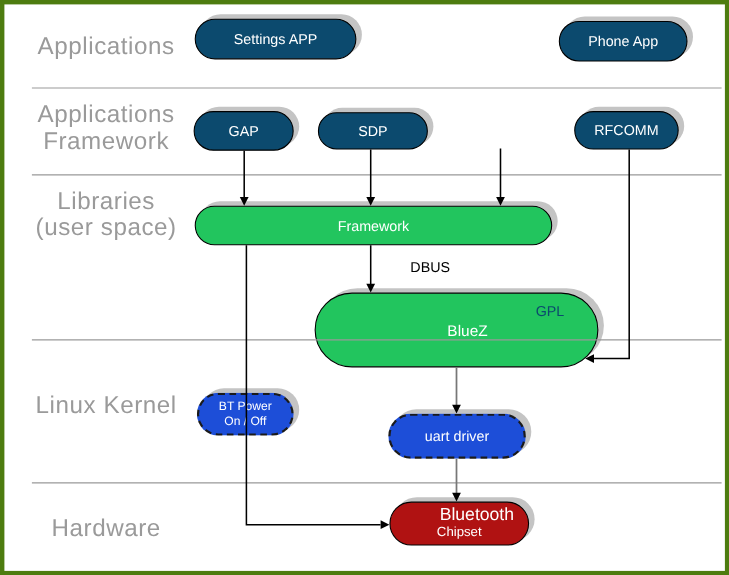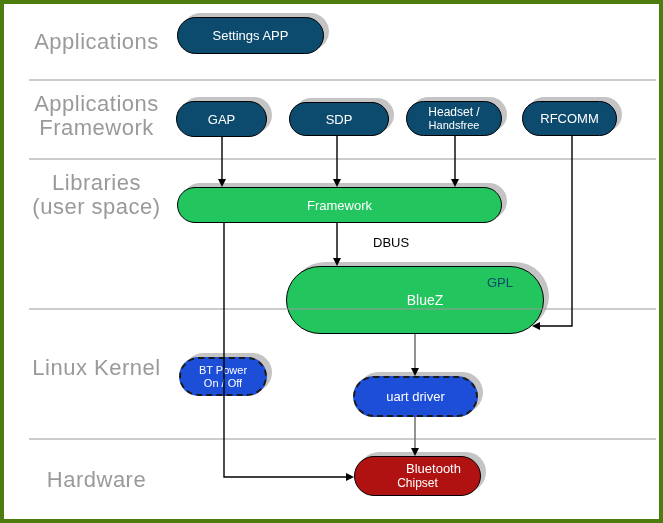--- a/index.html
+++ b/index.html
@@ -53,30 +53,29 @@
   <div class="layer-label" style="top:352px;">
     <div>Linux Kernel</div>
   </div>
   <div class="layer-label" style="top:464px;">
     <div>Hardware</div>
   </div>
 
   <div class="pill blue" style="left:173px;top:13px;width:147px;height:37px;">
     <span class="l1">Settings APP</span>
   </div>
+  <div class="pill blue" style="left:504px;top:15px;width:117px;height:37px;">
+    <span class="l1">Phone App</span>
+  </div>
 
   <div class="pill blue" style="left:172px;top:97px;width:91px;height:36px;">
     <span class="l1">GAP</span>
   </div>
   <div class="pill blue" style="left:285px;top:98px;width:100px;height:34px;">
     <span class="l1">SDP</span>
-  </div>
-  <div class="pill blue" style="left:402px;top:97px;width:96px;height:35px;">
-    <span class="l1" style="font-size:12px;line-height:13px;">Headset /</span>
-    <span class="l2">Handsfree</span>
   </div>
   <div class="pill blue" style="left:518px;top:97px;width:95px;height:35px;">
     <span class="l1">RFCOMM</span>
   </div>
 
   <div class="pill green" style="left:173px;top:183px;width:325px;height:36px;">
     <span class="l1">Framework</span>
   </div>
   <div class="pill green" style="left:282px;top:262px;width:258px;height:68px;">
     <span class="l1" style="font-size:14px;padding-left:20px;">BlueZ</span>
@@ -85,21 +84,21 @@
 
   <div class="pill red-dashed small-text" style="left:175px;top:353px;width:88px;height:39px;">
     <span class="l1">BT Power</span>
     <span class="l2">On / Off</span>
   </div>
   <div class="pill red-dashed" style="left:349px;top:372px;width:125px;height:41px;">
     <span class="l1">uart driver</span>
   </div>
 
   <div class="pill red-solid" style="left:350px;top:452px;width:127px;height:40px;">
-    <span class="l1" style="font-size:13px;line-height:14px;margin-left:32px;">Bluetooth</span>
+    <span class="l1" style="font-size:16px;line-height:14px;margin-left:32px;">Bluetooth</span>
     <span class="l2" style="font-size:12px;line-height:14px;">Chipset</span>
   </div>
 
   <div class="edge-label" style="left:341px;top:231px;">DBUS</div>
 
   <svg id="overlay" width="663" height="523" viewBox="0 0 663 523">
 
     <g stroke="#999999" stroke-width="1">
       <line x1="25" y1="76" x2="652" y2="76"></line>
       <line x1="25" y1="155" x2="652" y2="155"></line>

